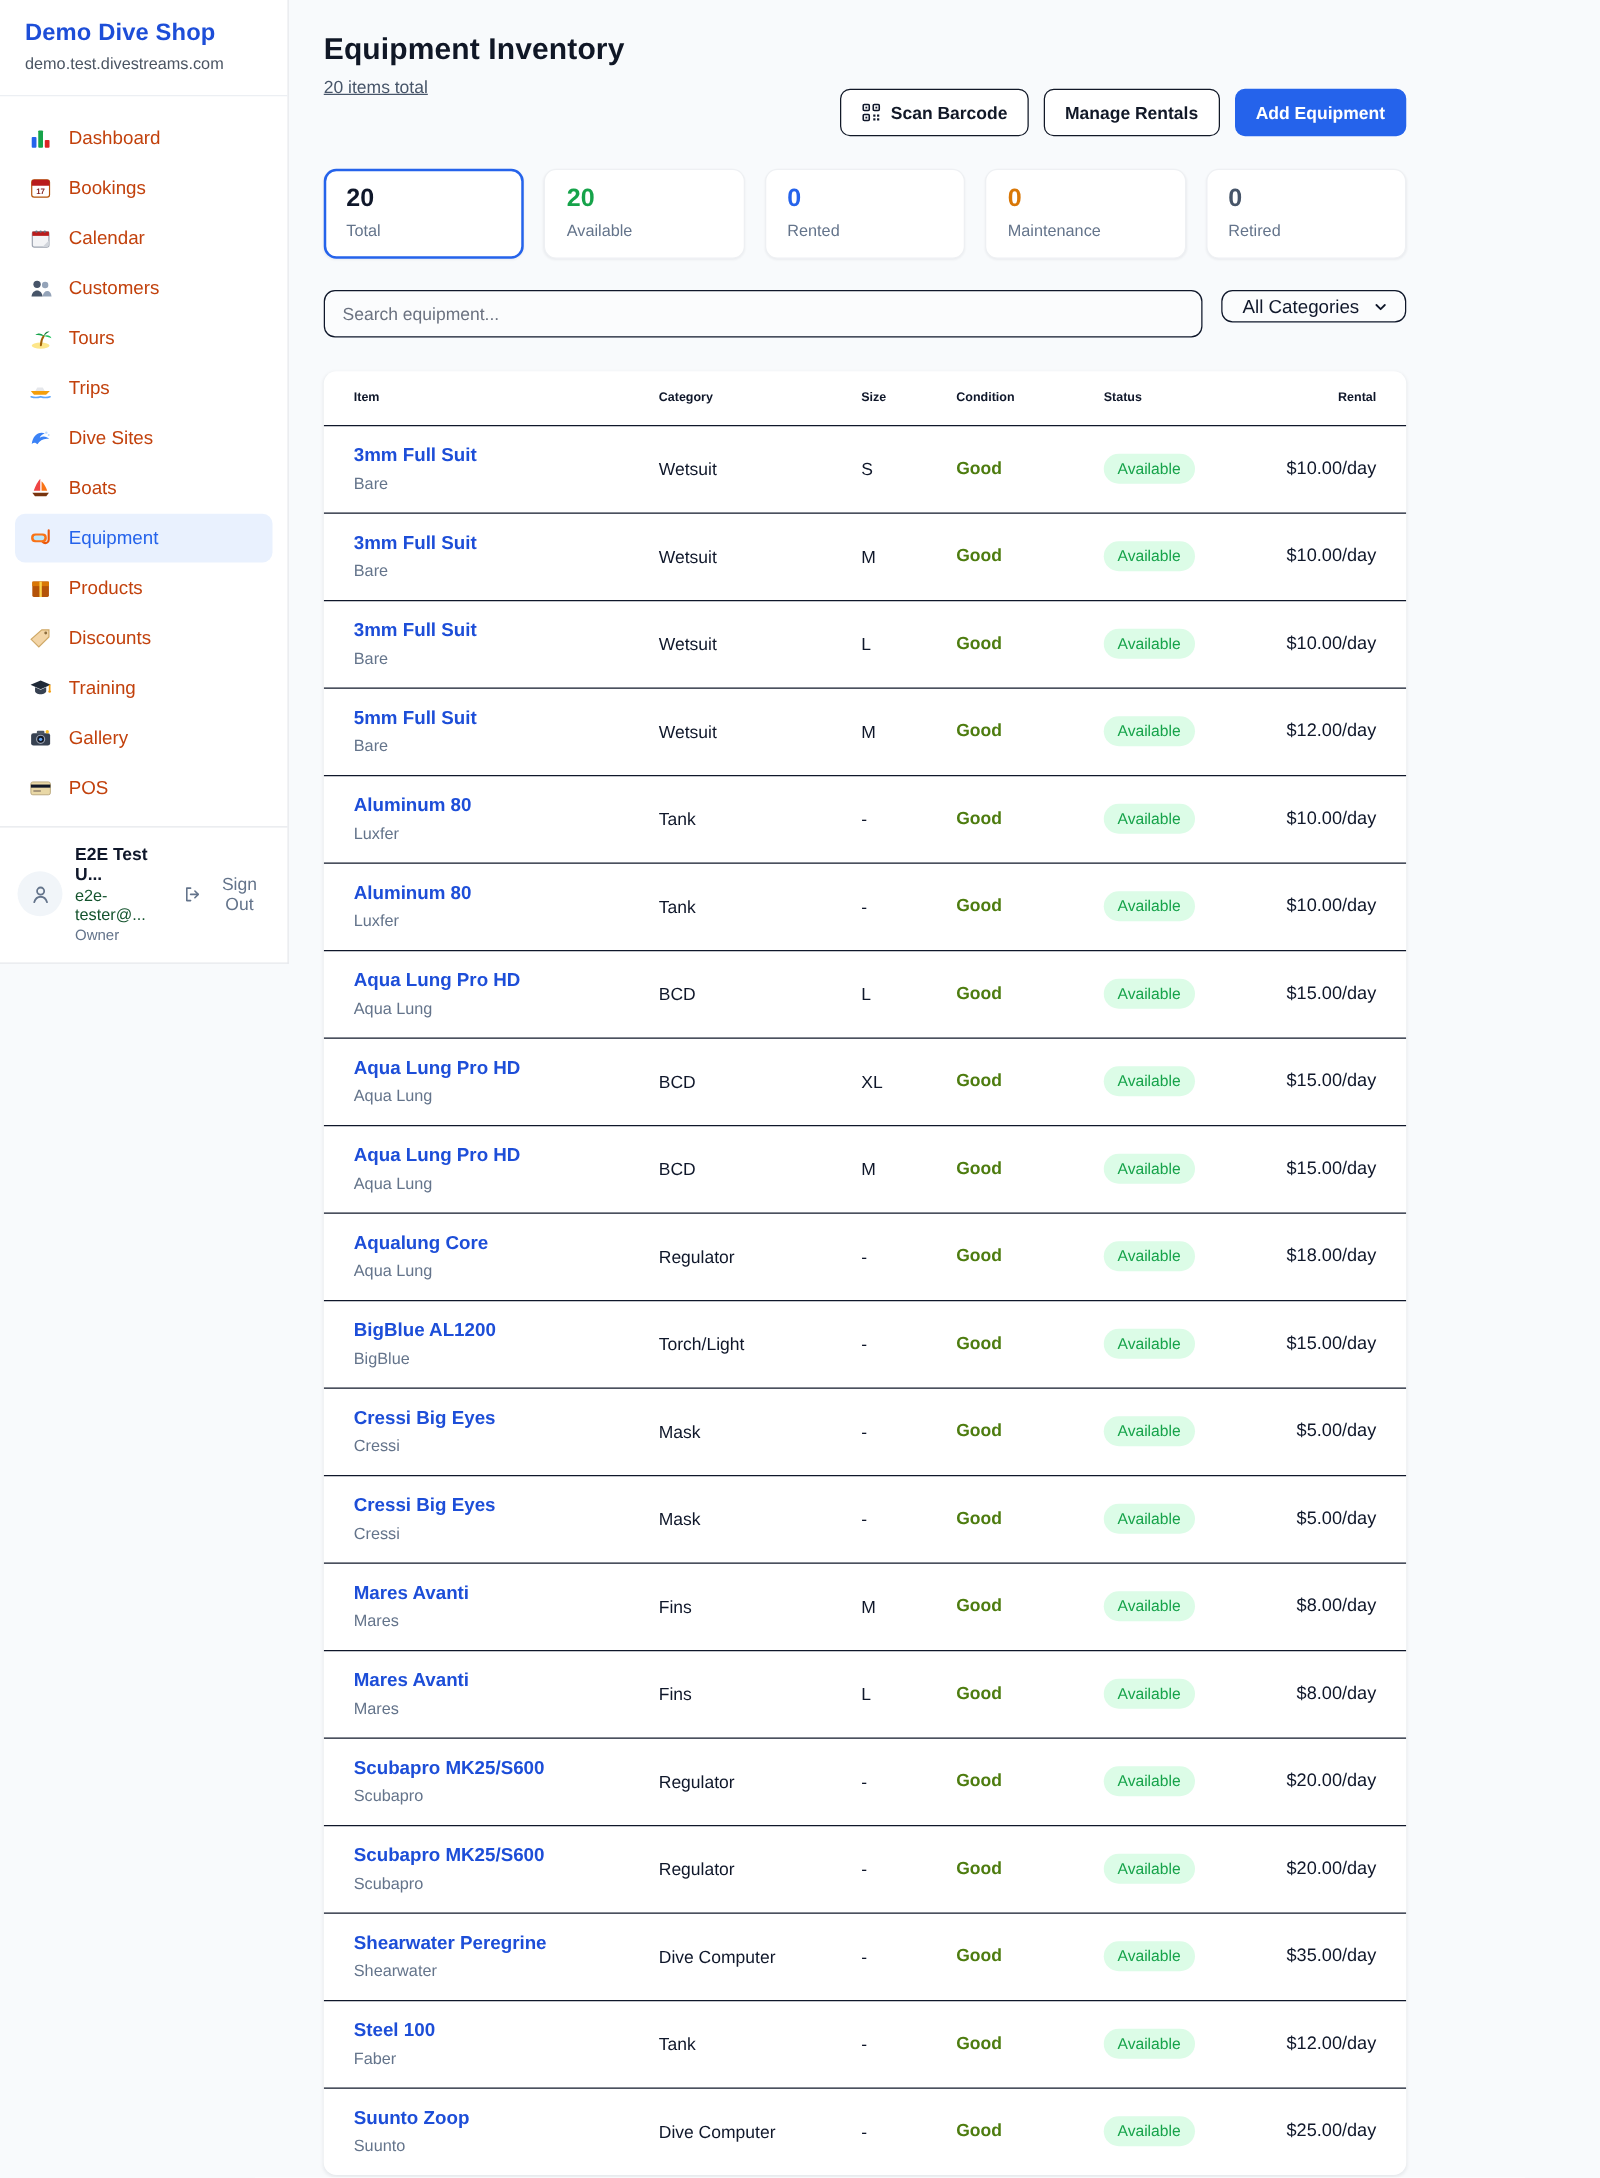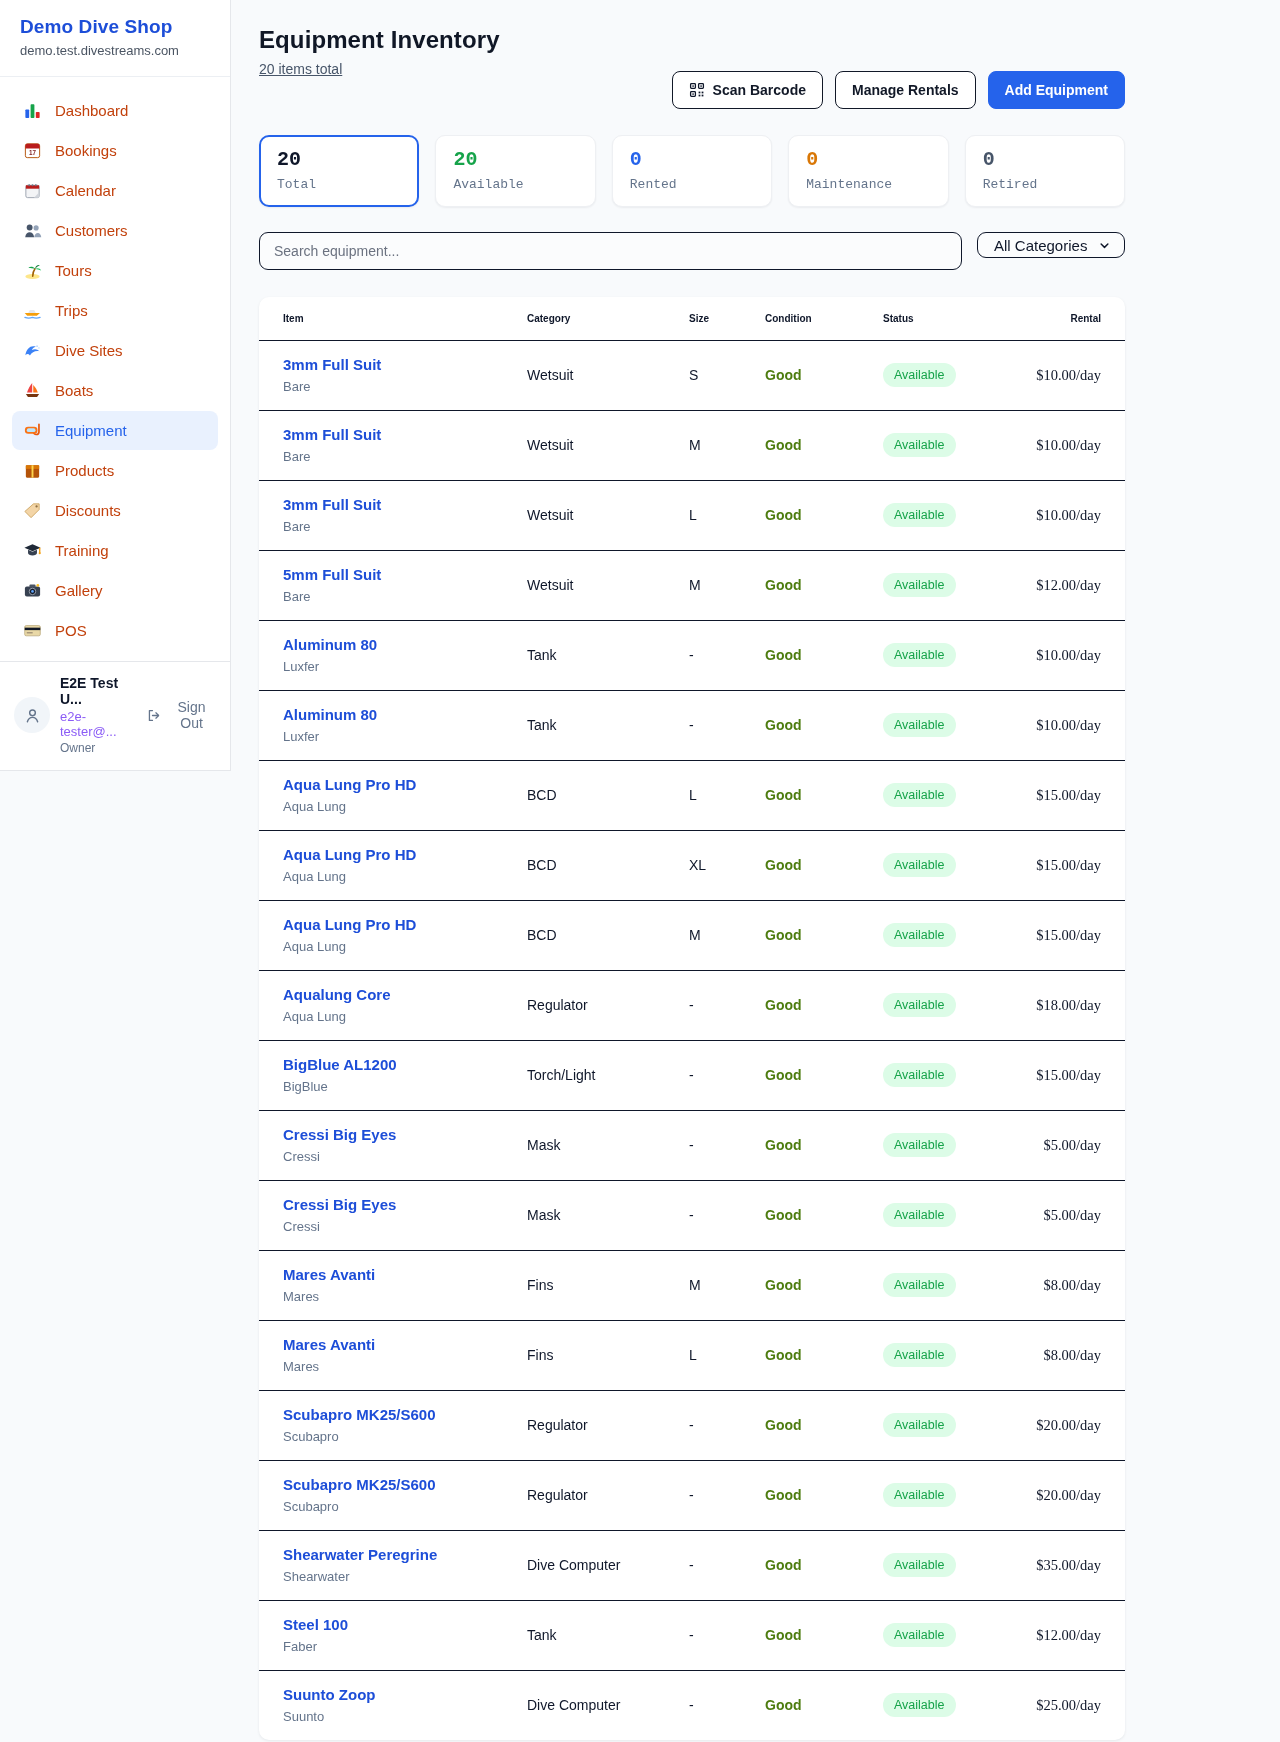--- a/index.html
+++ b/index.html
@@ -29,21 +29,21 @@
 
   .user-box {
     border-top:1px solid #e5e7eb; padding:13px 14px 15px;
     display:flex; align-items:center; gap:10px;
   }
   .avatar {
     width:36px; height:36px; border-radius:50%; background:#f1f5f9;
     display:flex; align-items:center; justify-content:center; flex:0 0 36px;
   }
   .u-name { font-size:14px; font-weight:700; color:#0f172a; }
-  .u-mail { font-size:13px; color:#8b5cf6; margin-top:2px; }
+  .u-mail { font-size:13px; color:#14532d; margin-top:2px; }
   .u-role { font-size:12px; color:#64748b; margin-top:2px; }
   .signout {
     margin-left:auto; display:flex; align-items:center; gap:6px;
     font-size:14px; color:#64748b; background:none; border:none; cursor:pointer;
     font-family:inherit;
   }
 
   
   main { flex:1; padding:26px 0 0 28px; }
   .content { width:866px; }
@@ -58,21 +58,21 @@
     gap:8px; padding:0 16px;margin-top:42px;
   }
   .btn.ghost { background:#ffffff; border:1px solid #111827; color:#111827; }
   .btn.primary { background:#2563eb; border:1px solid #2563eb; color:#ffffff; }
 
   
   .stats { display:flex; gap:16px; margin-top:26px; }
   .stat-card {
     width:192px; height:72px; background:#ffffff; border-radius:10px;
     border:1px solid #eef0f3; box-shadow:0 1px 2px rgba(15,23,42,.06);
-    padding:12px 17px; cursor:pointer;font-family:Liberation Mono, monospace;
+    padding:12px 17px; cursor:pointer;
   }
   .stat-card.active { border:2px solid #2563eb; padding:11px 16px; }
   .stat-num { font-size:20px; font-weight:800; }
   .stat-label { font-size:13px; color:#64748b; margin-top:6px; }
 
   
   .filter-row { display:flex; gap:15px; margin-top:25px; }
   .search {
     flex:1; height:38px; border:1px solid #0f172a; border-radius:9px;
     padding:0 14px; font-size:14px; font-family:inherit; color:#0f172a; background:#fbfcfd;
@@ -99,21 +99,21 @@
   .trow { padding-top:14px; padding-bottom:15px; }
   .trow + .trow { border-top:1.5px solid #0f172a; }
   .item-link { font-size:15px; font-weight:700; color:#1d4ed8; cursor:pointer; line-height:20px; }
   .item-brand { font-size:13px; color:#64748b; margin-top:3px; line-height:17px; }
   .cell { font-size:14px; color:#0f172a; }
   .cond { font-size:14px; color:#4d7c0f; font-weight:700; cursor:pointer; }
   .badge {
     display:inline-block; font-size:12.5px; font-weight:500; color:#16a34a;
     background:#dcfce7; border-radius:999px; padding:5px 11px;
   }
-  .rental { font-size:14.5px; color:#0f172a; font-weight:500; text-align:right;font-family:Liberation Serif, serif; }
+  .rental { font-size:14.5px; color:#0f172a; font-weight:500; text-align:right; }
 </style>
 </head>
 <body>
 
 <div class="page">
 
   <aside>
     <div class="brand-block">
       <div class="brand">Demo Dive Shop</div>
       <div class="domain">demo.test.divestreams.com</div>

